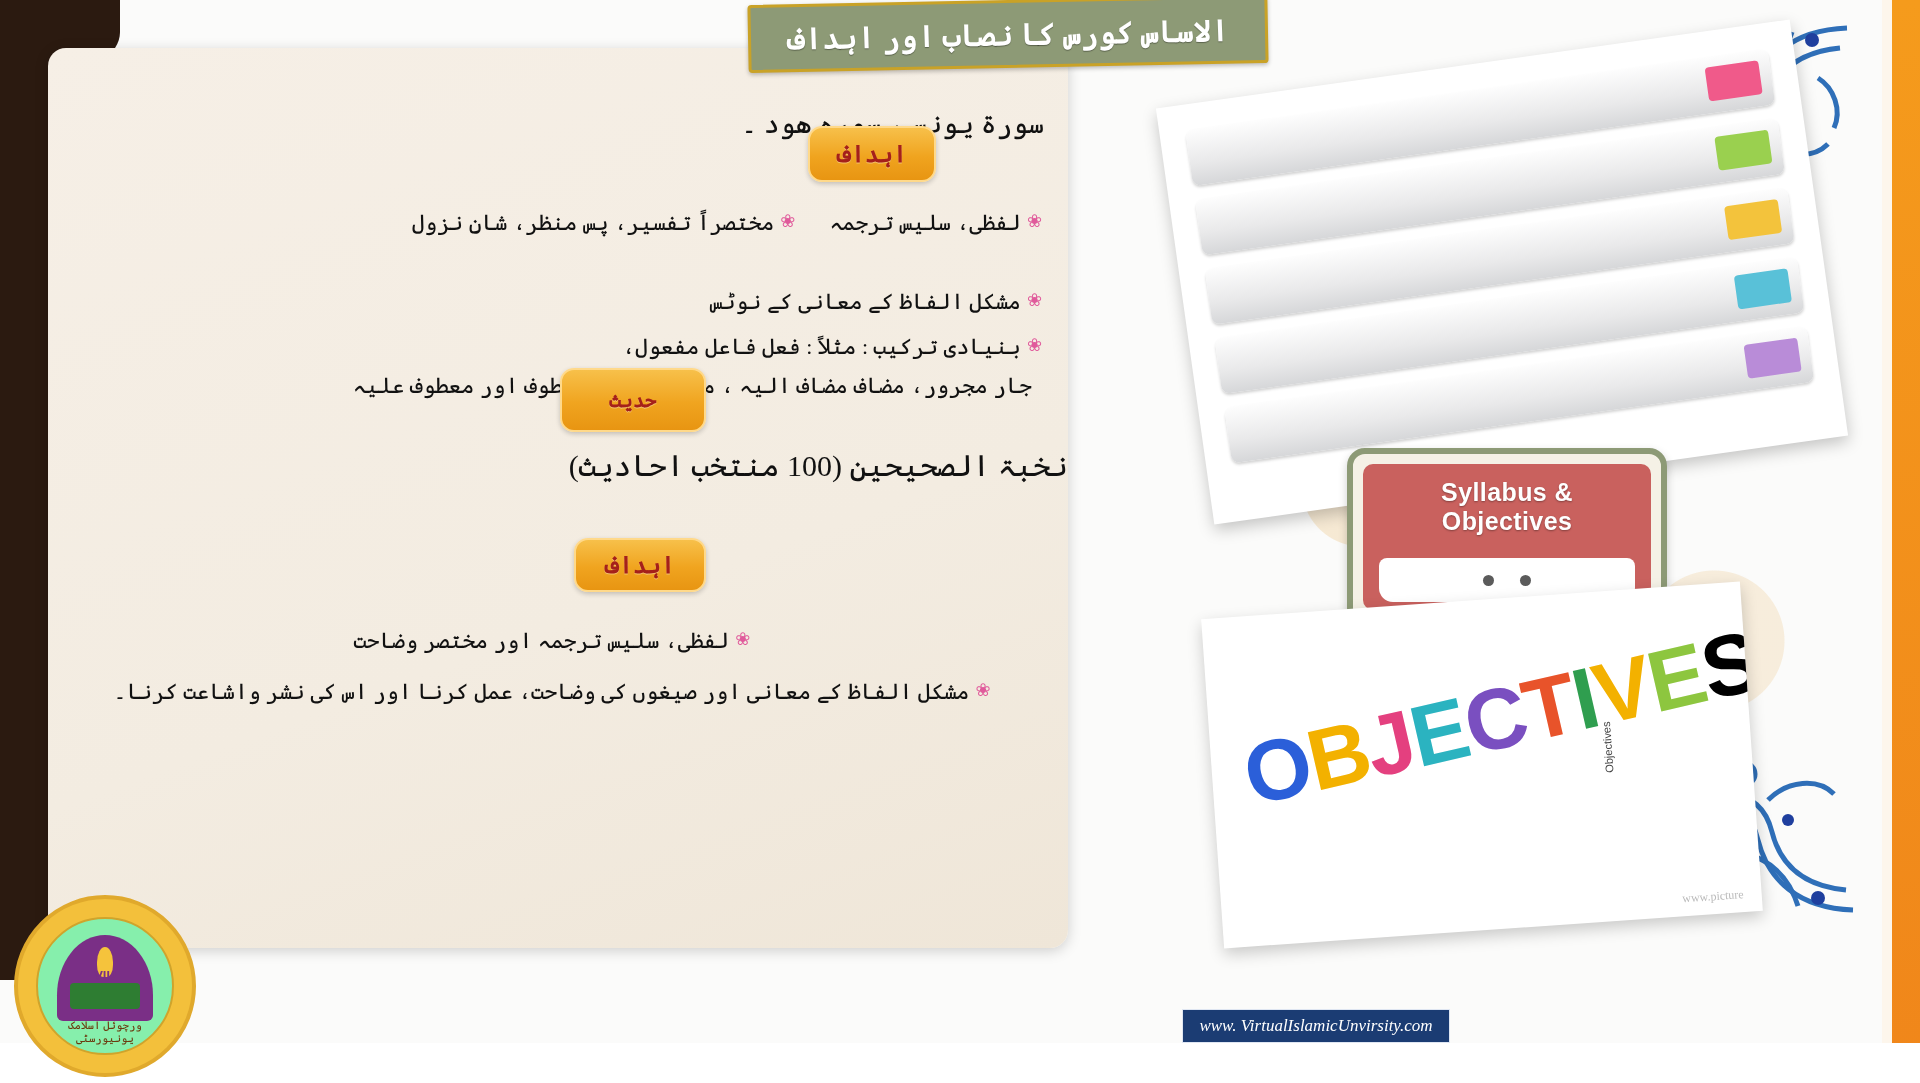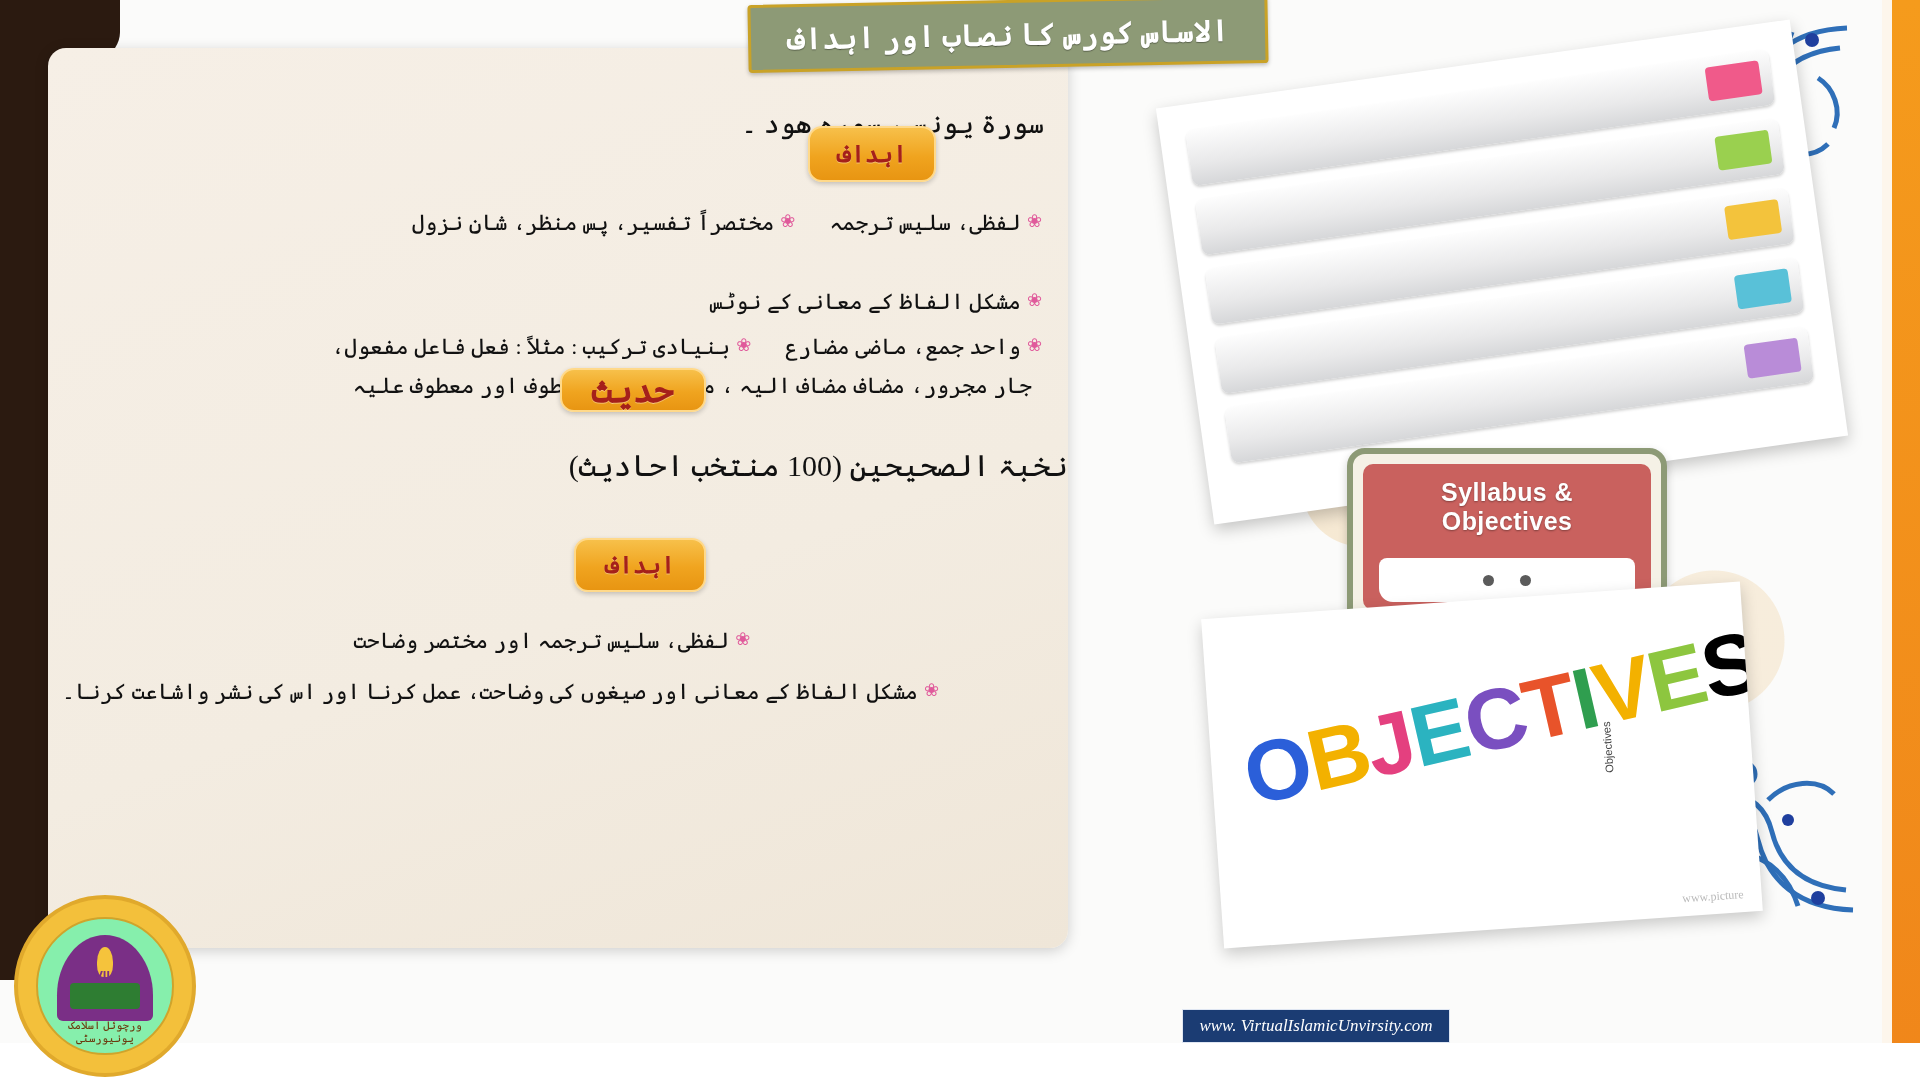--- a/index.html
+++ b/index.html
@@ -111,22 +111,22 @@
     font-size: 30px;
     border-radius: 16px;
   }
   .pill-ahdaf1 {
     right: 132px; top: 78px;
     width: 128px; height: 56px;
     font-size: 24px;
   }
   .pill-hadith {
     right: 362px; top: 320px;
-    width: 146px; height: 44px;
-    font-size: 35px;
+    width: 146px; height: 64px;
+    font-size: 20px;
   }
   .pill-ahdaf2 {
     right: 362px; top: 490px;
     width: 132px; height: 54px;
     font-size: 24px;
   }
 
   .surah-line {
     position: absolute;
     right: 24px; top: 60px;
@@ -173,21 +173,21 @@
     width: 1020px;
     text-align: right;
     font-size: 30px;
     direction: rtl;
     color: #111;
   }
   .hadith-body .num { font-family: "Liberation Serif", serif; }
 
   .ahdaf2-body { right: 26px; top: 570px; width: 980px; }
   .ahdaf2-body .row { justify-content: center; font-size: 22px; }
-  .ahdaf2-body .row2 { justify-content: flex-end; margin-top: 6px; }
+  .ahdaf2-body .row2 { justify-content: center; margin-top: 6px; }
 
   
   .art-panel {
     position: absolute;
     right: 38px; top: 0;
     width: 860px; height: 1040px;
     z-index: 3;
     overflow: hidden;
   }
   
@@ -524,21 +524,20 @@
       <span>اہداف</span>
     </div>
 
     <div class="body-block quran-body">
       <div class="row wide">
         <span class="item"><span class="flower">❀</span><span>لفظی، سلیس ترجمہ</span></span>
         <span class="item"><span class="flower">❀</span><span>مختصراً تفسیر، پس منظر، شانِ نزول</span></span>
         <span class="item"><span class="flower">❀</span><span>مشکل الفاظ کے معانی کے نوٹس</span></span>
       </div>
       <div class="row wide">
-        <span class="item"><span class="flower">❀</span><span>واحد جمع، ماضی مضارع</span></span>
         <span class="item"><span class="flower">❀</span><span>بنیادی ترکیب : مثلاً : فعل فاعل مفعول،</span></span>
       </div>
       <div class="line3">جار مجرور، مضاف مضاف الیہ ، موصوف صفت، معطوف اور معطوف علیہ</div>
     </div>
 
     <div class="pill pill-hadith">
       <span>حدیث</span>
     </div>
 
     <div class="hadith-body">

